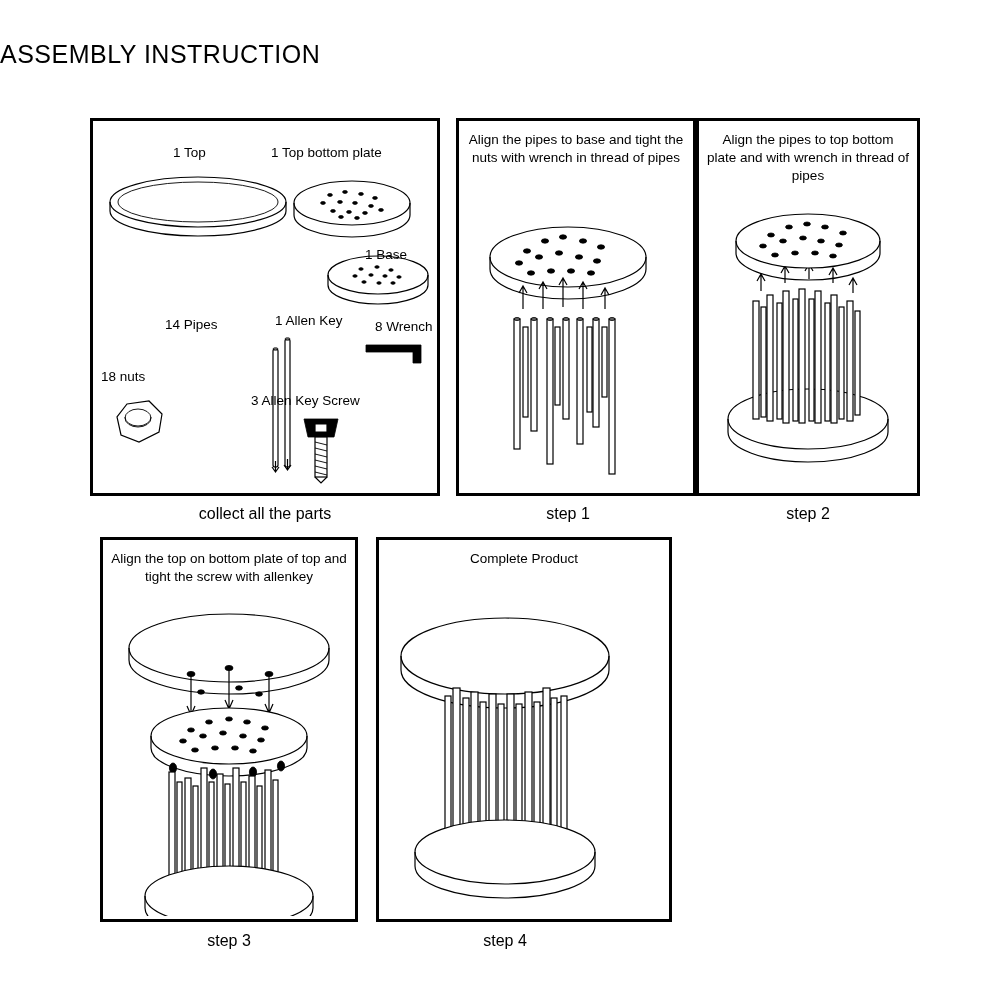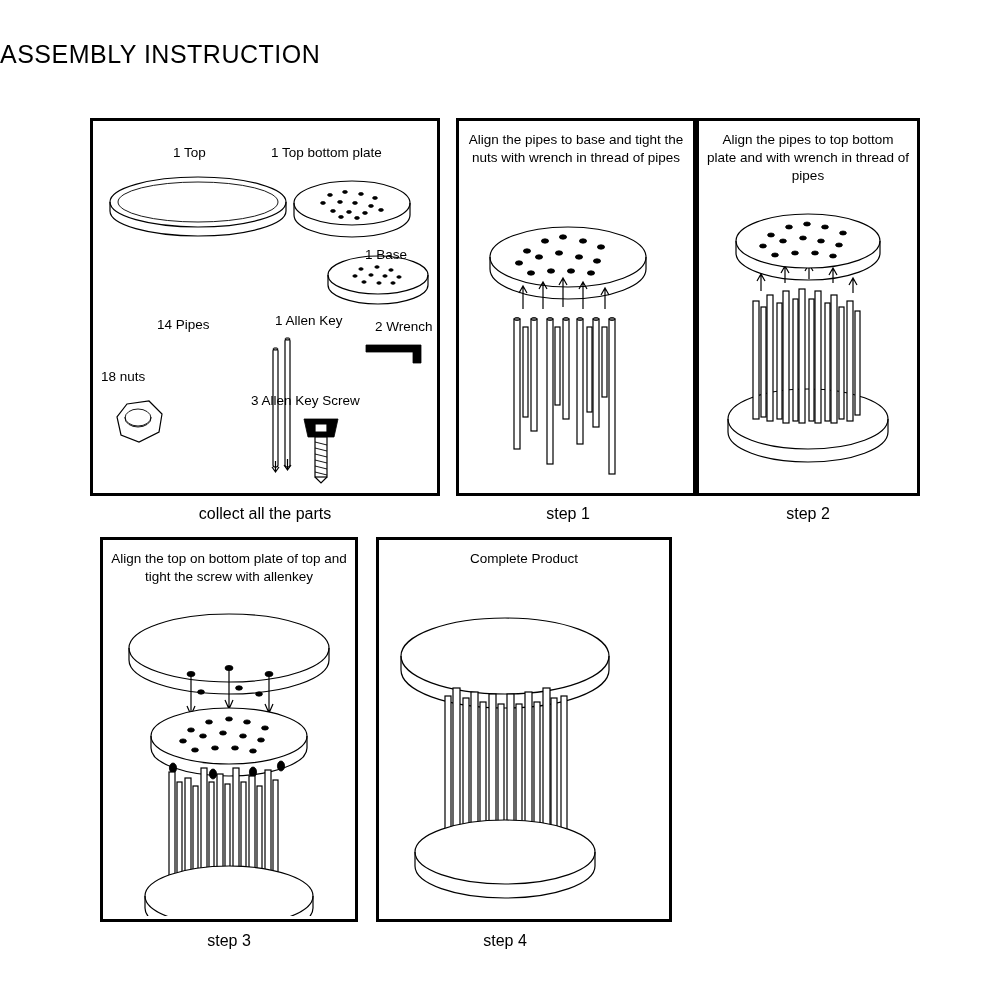--- a/index.html
+++ b/index.html
@@ -144,23 +144,23 @@
       <path class="fillk" d="M7,8 L41,8 L37,26 L11,26 Z"></path>
       <path class="ln" d="M18,13 L30,13 L30,21 L18,21 Z" style="fill:#fff;"></path>
       <rect class="fillw" x="18" y="26" width="12" height="40"></rect>
       <path class="ln-thin" d="M18,31 L30,34 M18,37 L30,40 M18,43 L30,46 M18,49 L30,52 M18,55 L30,58 M18,61 L30,64"></path>
       <path class="ln" d="M18,66 L24,72 L30,66"></path>
     </svg>
 
     <span class="lbl" style="left:80px; top:24px;">1 Top</span>
     <span class="lbl" style="left:178px; top:24px;">1 Top bottom plate</span>
     <span class="lbl" style="left:272px; top:106px;margin-top:20px;">1 Base</span>
-    <span class="lbl" style="left:64px; top:196px;">14 Pipes</span>
+    <span class="lbl" style="left:72px; top:196px;">14 Pipes</span>
     <span class="lbl" style="left:182px; top:192px;">1 Allen Key</span>
-    <span class="lbl" style="left:282px; top:198px;">2 Wrench</span>
+    <span class="lbl" style="left:282px; top:198px;">8 Wrench</span>
     <span class="lbl" style="left:8px; top:248px;">18 nuts</span>
     <span class="lbl" style="left:158px; top:272px;">3 Allen Key Screw</span>
   </div>
   <div class="panel-caption" style="left:90px; top:505px; width:350px;">collect all the parts</div>
 
   <div class="panel" style="left:456px; top:118px; width:240px; height:378px;padding-left:48px;">
     <div class="panel-instr">Align the pipes to base and tight the nuts with wrench in thread of pipes</div>
 
     <svg style="position:absolute; left:0; top:58px;" width="218" height="300" viewBox="0 0 218 300">
 

